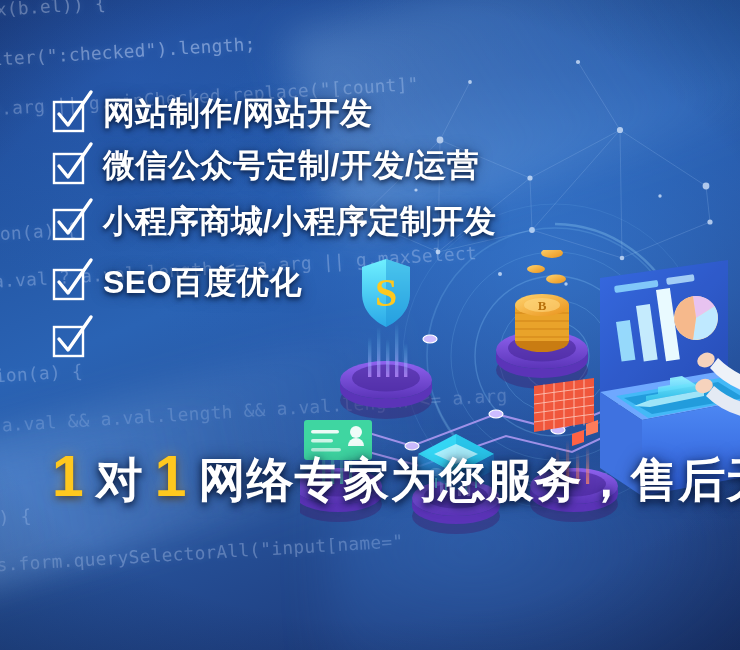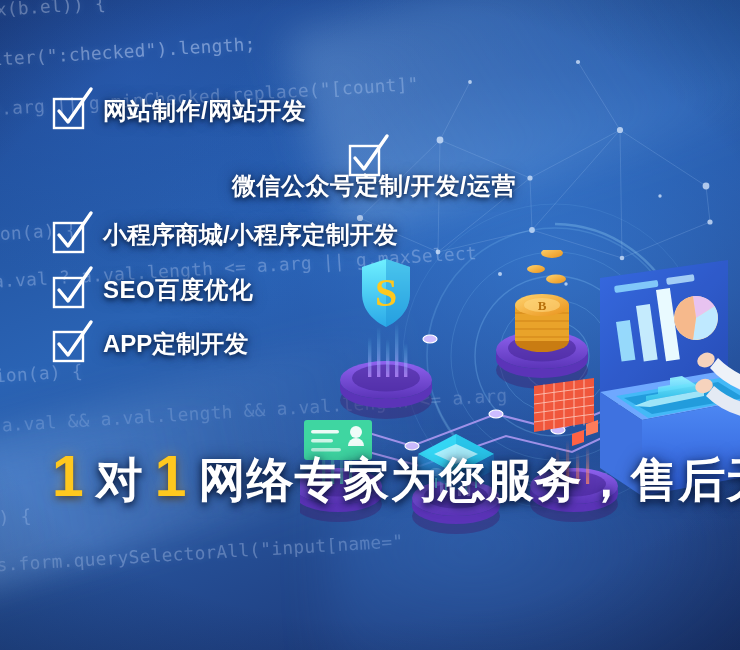--- a/index.html
+++ b/index.html
@@ -55,27 +55,27 @@
   
   .radar{position:absolute;left:395px;top:196px;width:320px;height:320px;opacity:.5;}
   .radar circle{fill:none;stroke:#8fd2ff;}
 
   
   .bullets{position:absolute;left:54px;top:96px;width:640px;}
   .row{display:flex;align-items:center;margin-bottom:17px;}
   .cbx{position:relative;width:30px;height:30px;flex:0 0 30px;margin-right:19px;}
   .cbx svg{position:absolute;left:-3px;top:-9px;width:44px;height:44px;overflow:visible;}
   .rowtext{
-    font-size:24px;font-weight:bold;color:#ffffff;letter-spacing:.5px;line-height:1.1;
+    font-size:32px;font-weight:bold;color:#ffffff;letter-spacing:.5px;line-height:1.1;
     text-shadow:0 2px 5px rgba(4,16,44,.85),0 0 14px rgba(10,30,70,.55);
     white-space:nowrap;
   }
   .row-4 .rowtext,.row-5 .rowtext{letter-spacing:0;}
   .row-4{margin-bottom:25px;}
-  .row-2{margin-bottom:21px;flex-direction:column;}
+  .row-2{margin-bottom:21px;}
   .row-3{margin-bottom:24px;}
 
   
   .headline{
     position:absolute;left:52px;top:448px;
     display:flex;align-items:baseline;white-space:nowrap;
     font-size:47px;font-weight:bold;color:#ffffff;letter-spacing:1px;
     text-shadow:0 3px 7px rgba(4,16,44,.9),0 0 16px rgba(8,26,64,.6);
   }
   .hl-num{color:#FFC81E;font-size:57px;line-height:1;
@@ -430,21 +430,20 @@
       <span class="rowtext">SEO百度优化</span>
     </div>
 
     <div class="row row-5">
       <span class="cbx">
         <svg viewBox="0 0 44 44">
           <rect x="3" y="12" width="29" height="29" fill="none" stroke="#ffffff" stroke-width="2.4"></rect>
           <path d="M8 24 L17 35 L40 2" fill="none" stroke="#ffffff" stroke-width="3.4" stroke-linecap="round" stroke-linejoin="round"></path>
         </svg>
       </span>
-      <span class="rowtext">APP定制开发</span>
     </div>
   </div>
 
   <div class="headline">
     <span class="hl-num">1</span>
     <span class="hl-gap"></span>
     <span>对</span>
     <span class="hl-gap"></span>
     <span class="hl-num">1</span>
     <span class="hl-gap"></span>

